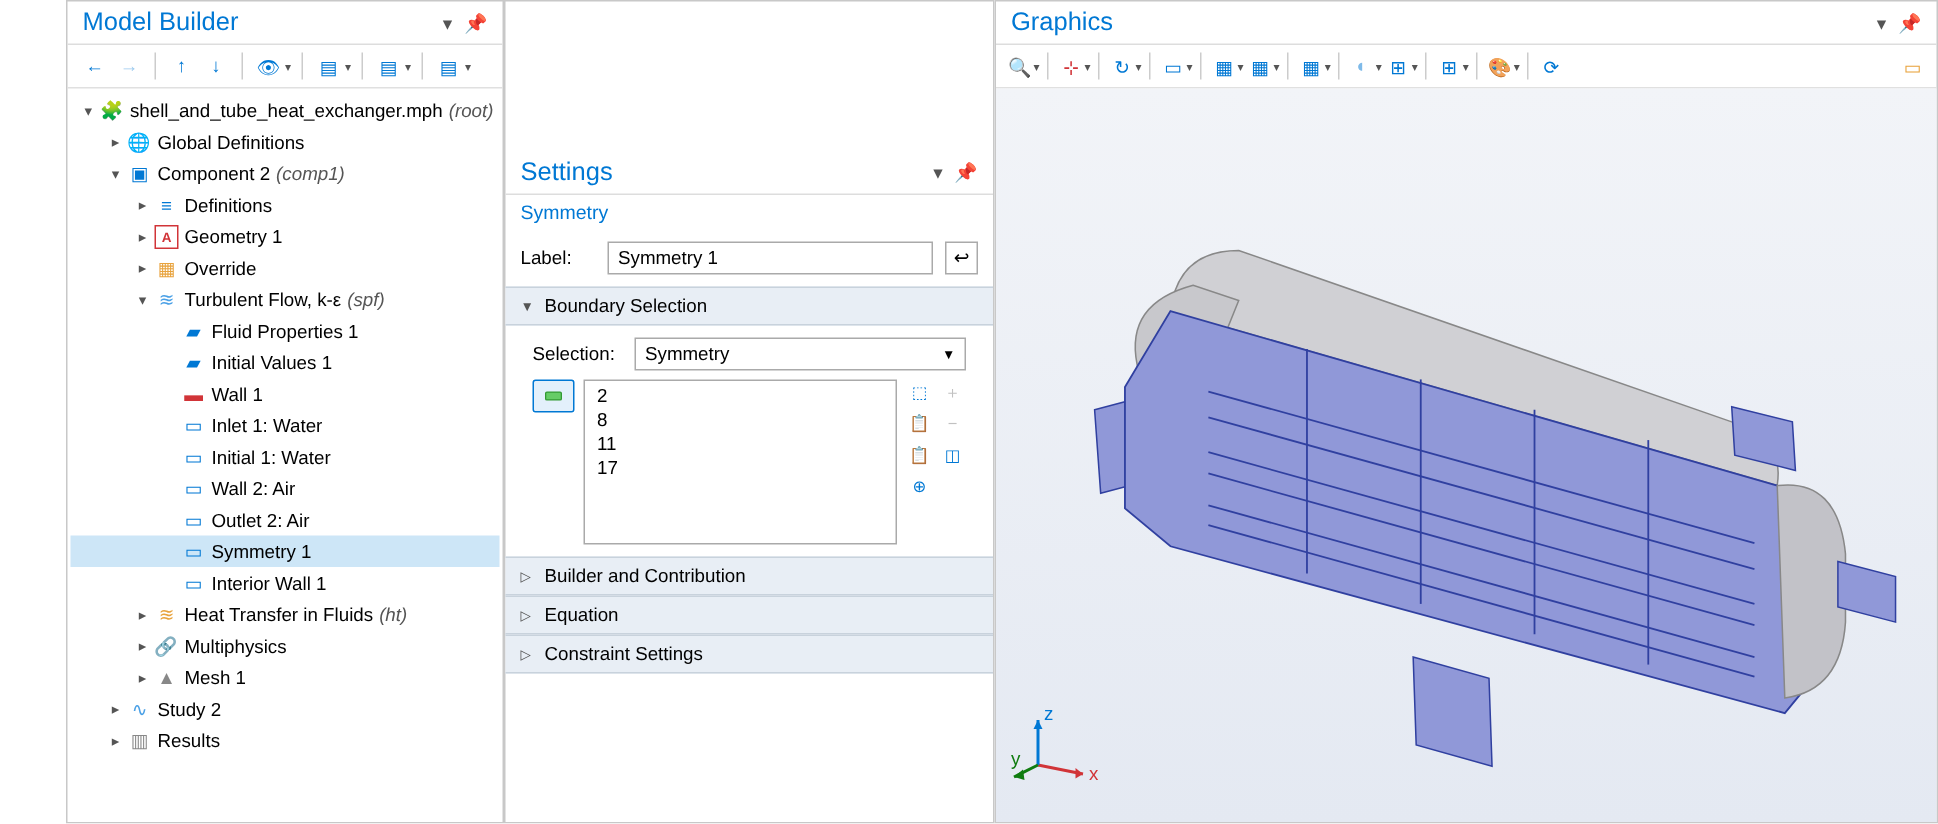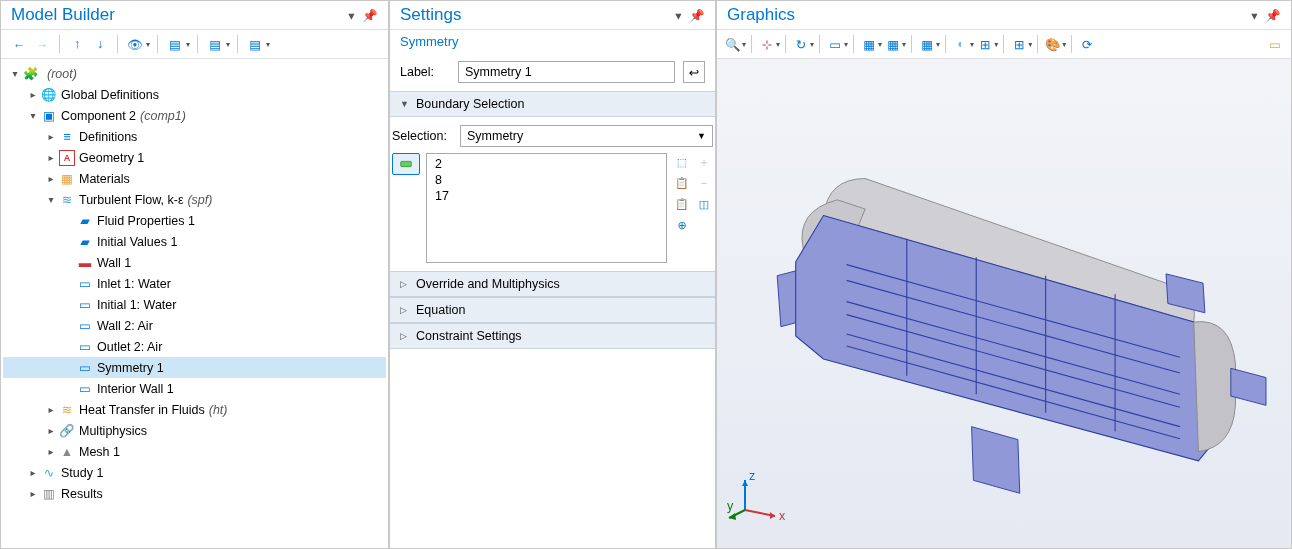--- a/index.html
+++ b/index.html
@@ -8,40 +8,40 @@
 .panel-header { display:flex; align-items:center; justify-content:space-between; padding:4px 8px 4px 10px; border-bottom:1px solid #ddd; }
 .panel-title { color:#0078d4; font-size:17px; font-weight:400; }
 .panel-header-ctrls { display:flex; gap:4px; align-items:center; color:#555; }
 .panel-header-ctrls span { cursor:pointer; padding:2px; }
 .toolbar { display:flex; align-items:center; gap:3px; padding:4px 8px; border-bottom:1px solid #e0e0e0; }
 .tb-btn { width:20px; height:20px; display:flex; align-items:center; justify-content:center; cursor:pointer; color:#0078d4; }
 .tb-sep { width:1px; height:18px; background:#ccc; margin:0 4px; }
 .tb-drop { font-size:8px; color:#555; margin-left:-2px; }
 
 
-#model-builder { width:389px; }
+#model-builder { width:292px;margin-left:44px; }
 .tree { padding:4px 2px; overflow:auto; }
 .tree-node { display:flex; align-items:center; padding:1px 4px; cursor:pointer; white-space:nowrap; height:21px; }
 .tree-node.selected { background:#cde6f7; }
 .exp { width:12px; height:12px; display:flex; align-items:center; justify-content:center; color:#555; font-size:10px; margin-right:2px; }
 .exp.none { visibility:hidden; }
 .nicon { width:16px; height:16px; margin-right:4px; display:flex; align-items:center; justify-content:center; }
 .nlabel { color:#000; }
 .ntag { font-style:italic; color:#555; margin-left:4px; }
 
 
-#settings { width:327px; }
+#settings { width:327px;justify-content:center; }
 .sub-title { color:#0078d4; padding:4px 10px 8px; font-size:13px; }
 .form-row { display:flex; align-items:center; padding:4px 10px 8px; gap:8px; }
 .form-row label { width:50px; }
 .field { flex:1; border:1px solid #aaa; padding:3px 6px; background:#fff; }
 .sq-btn { width:22px; height:22px; border:1px solid #aaa; display:flex; align-items:center; justify-content:center; cursor:pointer; }
 .section-hdr { background:#e8eef5; border-top:1px solid #c8d2dc; border-bottom:1px solid #c8d2dc; padding:5px 10px; display:flex; align-items:center; gap:6px; cursor:pointer; }
 .section-hdr .arrow { color:#555; font-size:9px; width:10px; }
-.sel-area { padding:8px 2px; }
+.sel-area { padding:8px 18px; }
 .sel-row { display:flex; align-items:center; gap:8px; margin-bottom:6px; }
 .sel-row label { width:60px; }
 .dropdown { flex:1; border:1px solid #aaa; padding:3px 6px; background:#fff; display:flex; justify-content:space-between; align-items:center; }
 .sel-body { display:flex; gap:6px; align-items:flex-start; }
 .toggle-btn { width:28px; height:22px; border:1px solid #0078d4; background:#e3f0fb; display:flex; align-items:center; justify-content:center; border-radius:2px; }
 .listbox { flex:1; border:1px solid #aaa; height:110px; overflow-y:scroll; padding:2px; }
 .listbox div { padding:1px 6px; }
 .side-btns { display:flex; flex-direction:column; gap:3px; }
 .side-col { display:flex; gap:4px; }
 .side-btns .mbtn { width:18px; height:18px; display:flex; align-items:center; justify-content:center; cursor:pointer; color:#666; font-size:11px; }
@@ -81,20 +81,21 @@
     <div class="tb-btn">▤</div>
       <span class="tb-drop">▾</span>
     <span class="tb-sep"></span>
     <div class="tb-btn">▤</div>
       <span class="tb-drop">▾</span>
   </div>
   <div class="tree">
     <div class="tree-node" style="padding-left:6px">
       <span class="exp">▾</span>
         <span class="nicon">🧩</span>
+      <span class="nlabel">shell_and_tube_heat_exchanger.mph</span>
       <span class="ntag">(root)</span>
     </div>
     <div class="tree-node" style="padding-left:24px">
       <span class="exp">▸</span>
         <span class="nicon" style="color:#0078d4">🌐</span>
       <span class="nlabel">Global Definitions</span>
     </div>
     <div class="tree-node" style="padding-left:24px">
       <span class="exp">▾</span>
         <span class="nicon" style="color:#0078d4">▣</span>
@@ -107,21 +108,21 @@
       <span class="nlabel">Definitions</span>
     </div>
     <div class="tree-node" style="padding-left:42px">
       <span class="exp">▸</span>
         <span class="nicon" style="color:#d13438;border:1px solid #d13438;font-size:9px;font-weight:bold">A</span>
       <span class="nlabel">Geometry 1</span>
     </div>
     <div class="tree-node" style="padding-left:42px">
       <span class="exp">▸</span>
         <span class="nicon" style="color:#e8a33d">▦</span>
-      <span class="nlabel">Materials</span>
+      <span class="nlabel">Override</span>
     </div>
     <div class="tree-node" style="padding-left:42px">
       <span class="exp">▾</span>
         <span class="nicon" style="color:#4aa0e6">≋</span>
       <span class="nlabel">Turbulent Flow, k-ε</span>
       <span class="ntag">(spf)</span>
     </div>
     <div class="tree-node" style="padding-left:60px">
       <span class="exp none">▸</span>
         <span class="nicon" style="color:#0078d4">▰</span>
@@ -179,21 +180,21 @@
       <span class="nlabel">Multiphysics</span>
     </div>
     <div class="tree-node" style="padding-left:42px">
       <span class="exp">▸</span>
         <span class="nicon" style="color:#888">▲</span>
       <span class="nlabel">Mesh 1</span>
     </div>
     <div class="tree-node" style="padding-left:24px">
       <span class="exp">▸</span>
         <span class="nicon" style="color:#4aa0e6">∿</span>
-      <span class="nlabel">Study 1</span>
+      <span class="nlabel">Study 2</span>
     </div>
     <div class="tree-node" style="padding-left:24px">
       <span class="exp">▸</span>
         <span class="nicon" style="color:#888">▥</span>
       <span class="nlabel">Results</span>
     </div>
   </div>
 </div>
 
 <div class="panel" id="settings">
@@ -224,40 +225,41 @@
     </div>
     <div class="sel-body">
       <div class="toggle-btn">
         <svg class="icon" viewBox="0 0 16 16">
             <rect x="2" y="5" width="12" height="6" fill="#6c6" stroke="#393" rx="1"></rect>
           </svg>
       </div>
       <div class="listbox">
         <div>2</div>
         <div>8</div>
+        <div>11</div>
         <div>17</div>
       </div>
       <div class="side-col">
         <div class="side-btns">
           <div class="mbtn" style="color:#0078d4">⬚</div>
           <div class="mbtn" style="color:#0078d4">📋</div>
           <div class="mbtn" style="color:#e8a33d">📋</div>
           <div class="mbtn" style="color:#0078d4">⊕</div>
         </div>
         <div class="side-btns">
           <div class="mbtn" style="opacity:.4">＋</div>
           <div class="mbtn" style="opacity:.4">−</div>
           <div class="mbtn" style="color:#0078d4">◫</div>
         </div>
       </div>
     </div>
   </div>
   <div class="section-hdr">
     <span class="arrow">▷</span>
-    <span>Override and Multiphysics</span>
+    <span>Builder and Contribution</span>
   </div>
   <div class="section-hdr">
     <span class="arrow">▷</span>
     <span>Equation</span>
   </div>
   <div class="section-hdr">
     <span class="arrow">▷</span>
     <span>Constraint Settings</span>
   </div>
 </div>

